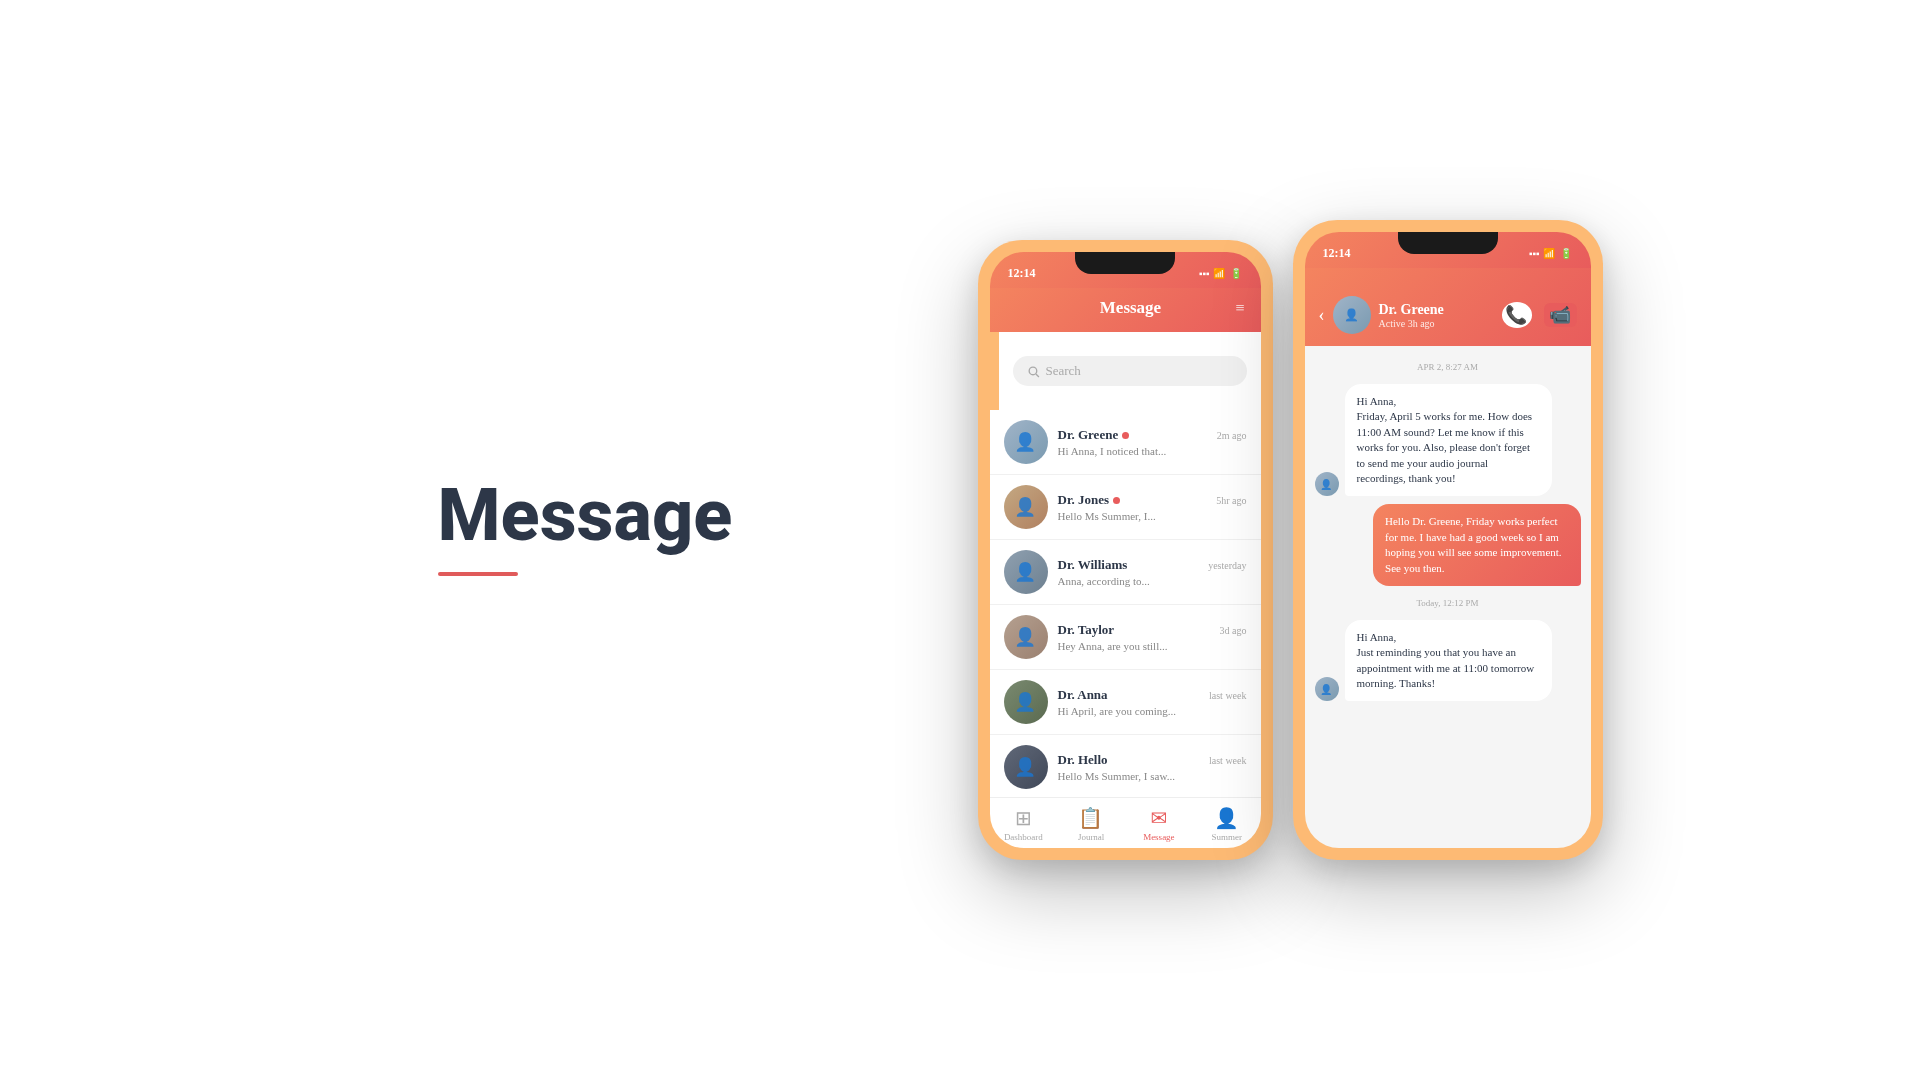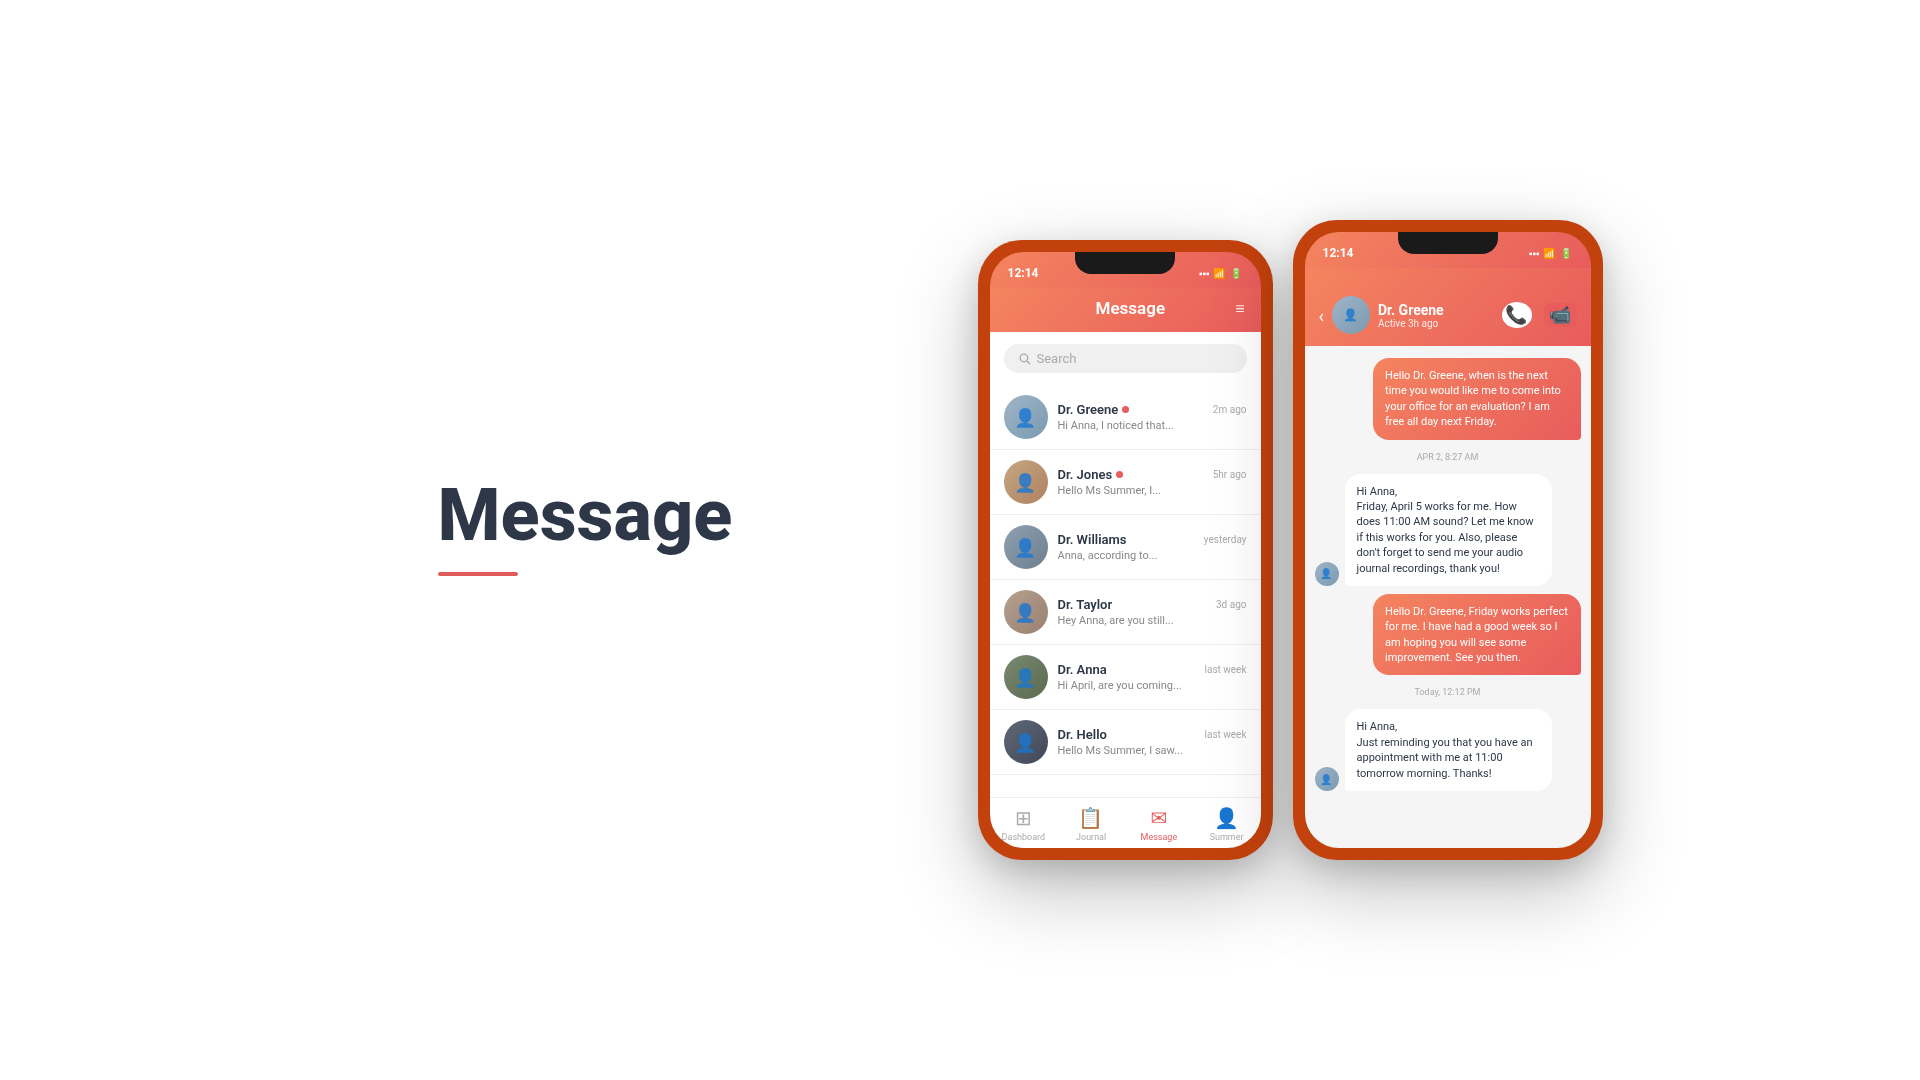--- a/index.html
+++ b/index.html
@@ -51,26 +51,27 @@
     .phones-section {
       display: flex;
       align-items: flex-end;
       gap: 20px;
       position: relative;
     }
     
     .phone-frame {
       width: 295px;
       height: 620px;
-      background: #c2410c;
+      background: #fdba74;
       border-radius: 44px;
       padding: 12px;
       box-shadow: 0 30px 80px rgba(0,0,0,0.25), 0 10px 30px rgba(0,0,0,0.15);
       position: relative;
       flex-shrink: 0;
+      font-family: Liberation Serif, serif;
     }
     .phone-frame-large {
       width: 310px;
       height: 640px;
     }
     
     .phone-header {
       background: linear-gradient(135deg, #f4845f 0%, #e85c5c 100%);
       padding: 28px 16px 14px;
       display: flex;
@@ -89,22 +90,23 @@
       font-size: 16px;
       color: rgba(255,255,255,0.9);
     }
     .header-back-icon {
       font-size: 16px;
       color: rgba(255,255,255,0.9);
     }
     
     .search-bar-container {
       background: #ffffff;
-      padding: 12px 14px;
-      flex-shrink: 0;
+      padding: 24px 14px;
+      flex-shrink: 0;
+      margin-left: 9px;
     }
     .search-bar {
       background: #f0f0f0;
       border-radius: 20px;
       padding: 7px 14px;
       display: flex;
       align-items: center;
       gap: 6px;
     }
     .search-icon-svg {
@@ -539,23 +541,20 @@
             <div class="chat-header-status">Active 3h ago</div>
           </div>
           <div class="chat-header-actions">
             <span style="font-size:18px;color:#e85c5c;background:#fff;border-radius:50%;padding:4px;line-height:1;">📞</span>
             <span style="font-size:18px;color:#fff;background:#e85c5c;border-radius:6px;padding:3px 5px;line-height:1;">📹</span>
           </div>
         </div>
 
         <div class="messages-container">
 
-          <div class="msg-bubble sent">
-            Hello Dr. Greene, when is the next time you would like me to come into your office for an evaluation? I am free all day next Friday.
-          </div>
 
           <div class="msg-date">APR 2, 8:27 AM</div>
 
           <div class="msg-with-avatar">
             <div class="msg-avatar-small avatar-greene">
               <span style="font-size:10px;color:rgba(255,255,255,0.8)">👤</span>
             </div>
             <div class="msg-bubble received">
               Hi Anna,<br>Friday, April 5 works for me. How does 11:00 AM sound? Let me know if this works for you. Also, please don't forget to send me your audio journal recordings, thank you!
             </div>

